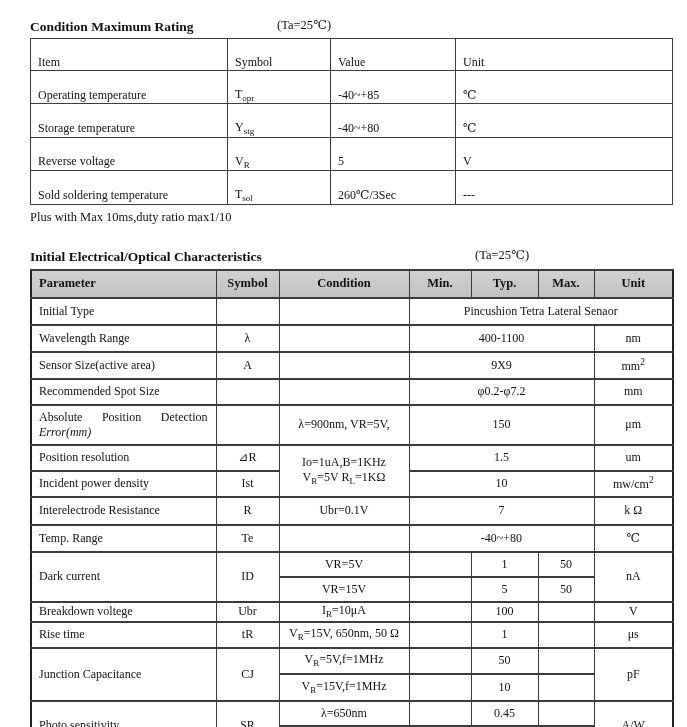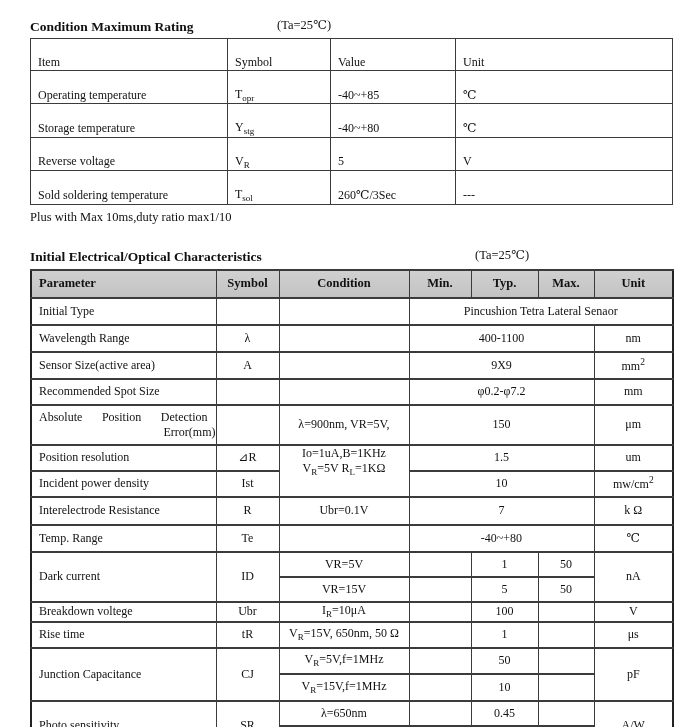--- a/index.html
+++ b/index.html
@@ -50,23 +50,23 @@
     font-size:12.5px;
     font-weight:bold;
   }
   .t2 .p{text-align:left;padding-left:7px;}
   .t2 tr.sub td{border-top-width:1px;}
   .h25{height:25px;} .h26{height:26px;} .h27{height:27px;}
   .h28{height:28px;} .h31{height:20px;} .h46{height:40px;}
   .vtop{vertical-align:top;padding-top:3px;}
   .valright{text-align:right;padding-right:4px;}
   .justline{text-align:justify;text-align-last:justify;padding-right:8px;}
-  .pline2{text-align:right;}
+  .pline2{text-align:left;font-style:italic;}
   .condstack{
-    display:flex;flex-direction:column;justify-content:flex-start;
+    display:flex;flex-direction:column;justify-content:center;
     height:50px;
   }
   sup{font-size:9.5px;}
   sub{font-size:9px;}
 </style>
 </head>
 <body>
 
 <div class="page">
 

